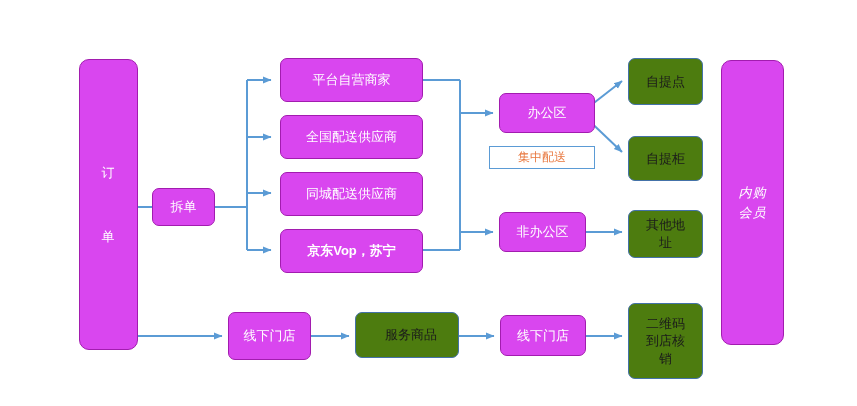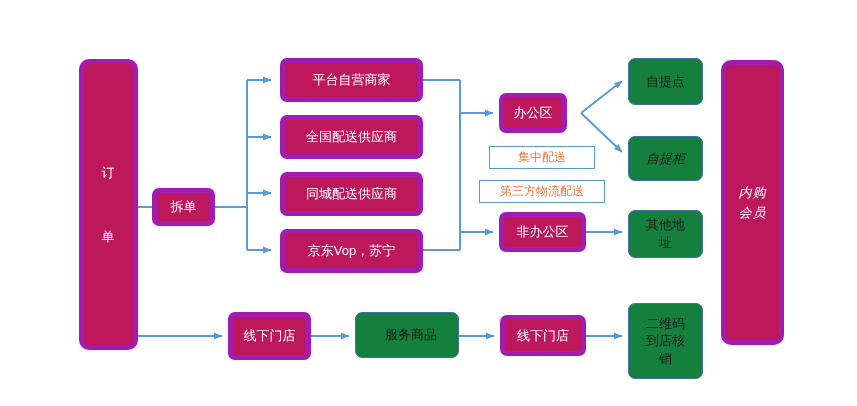--- a/index.html
+++ b/index.html
@@ -16,27 +16,27 @@
     box-sizing:border-box;
     display:flex;
     align-items:center;
     justify-content:center;
     text-align:center;
     font-size:13px;
     line-height:1.35;
     z-index:3;
   }
   .node.orange{
-    background:#be185d;
+    background:#d946ef;
     color:#ffffff;
     border-radius:7px;
-    border:5px solid #a21caf;
+    border:1px solid #a21caf;
   }
   .node.white{
-    background:#15803d;
+    background:#4d7c0f;
     color:#1b1b1b;
     border-radius:7px;
     border:1.6px solid #4472A8;
   }
   .node.tagbox{
     background:#ffffff;
     color:#E8783F;
     border-radius:0px;
     border:1.6px solid #5B9BD5;
     font-size:12px;
@@ -106,33 +106,32 @@
   </div>
 
   <div class="node orange" style="left:152px;top:188px;width:63px;height:38px;">拆单</div>
 
   <div class="node orange" style="left:280px;top:58px;width:143px;height:44px;">平台自营商家</div>
 
   <div class="node orange" style="left:280px;top:115px;width:143px;height:44px;">全国配送供应商</div>
 
   <div class="node orange" style="left:280px;top:172px;width:143px;height:44px;">同城配送供应商</div>
 
-  <div class="node orange" style="left:280px;top:229px;width:143px;height:44px;">京东Vop，苏宁</div>
+  <div class="node orange" style="left:280px;top:229px;width:143px;height:44px;font-weight:bold;">京东Vop，苏宁</div>
 
-  <div class="node orange" style="left:499px;top:93px;width:68px;height:40px;">办公区</div>
+  <div class="node orange" style="left:499px;top:93px;width:96px;height:40px;">办公区</div>
 
   <div class="node orange" style="left:499px;top:212px;width:87px;height:40px;">非办公区</div>
 
   <div class="node tagbox" style="left:489px;top:146px;width:106px;height:23px;">集中配送</div>
 
-  <div class="node tagbox" style="left:479px;top:180px;width:126px;height:23px;">第三方物流配送</div>
 
   <div class="node white" style="left:628px;top:58px;width:75px;height:47px;">自提点</div>
 
-  <div class="node white" style="left:628px;top:136px;width:75px;height:45px;font-style:italic;">自提柜</div>
+  <div class="node white" style="left:628px;top:136px;width:75px;height:45px;">自提柜</div>
 
   <div class="node white" style="left:628px;top:210px;width:75px;height:48px;">
     <div>
       <span>其他地</span><br>
       <span>址</span>
     </div>
   </div>
 
   <div class="node orange" style="left:228px;top:312px;width:83px;height:48px;">线下门店</div>
 

